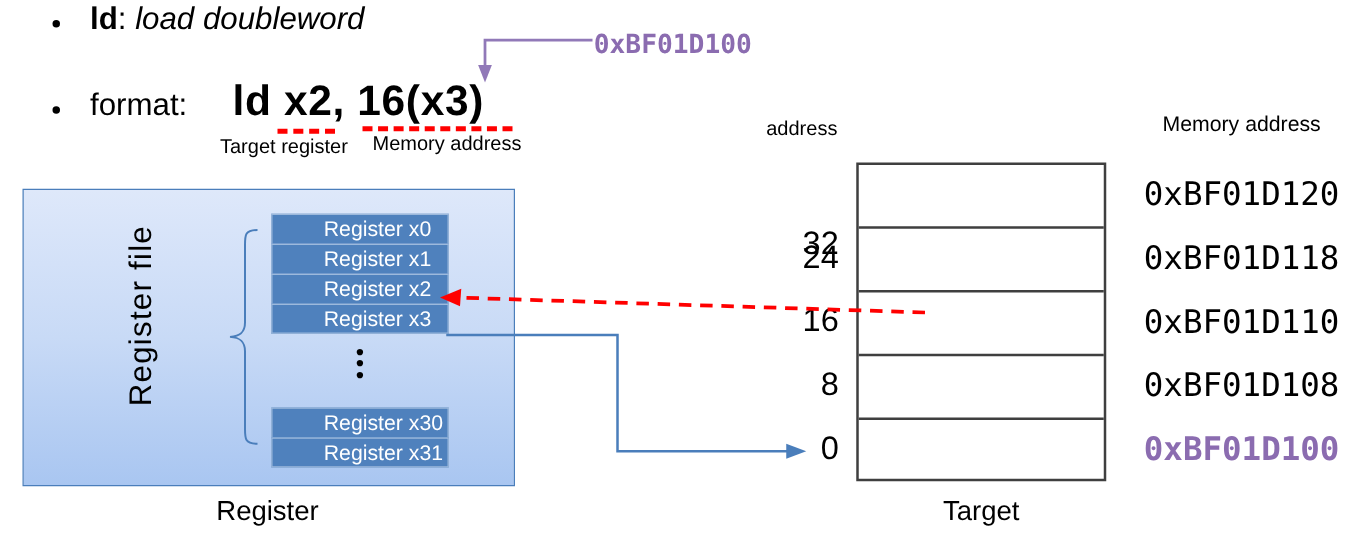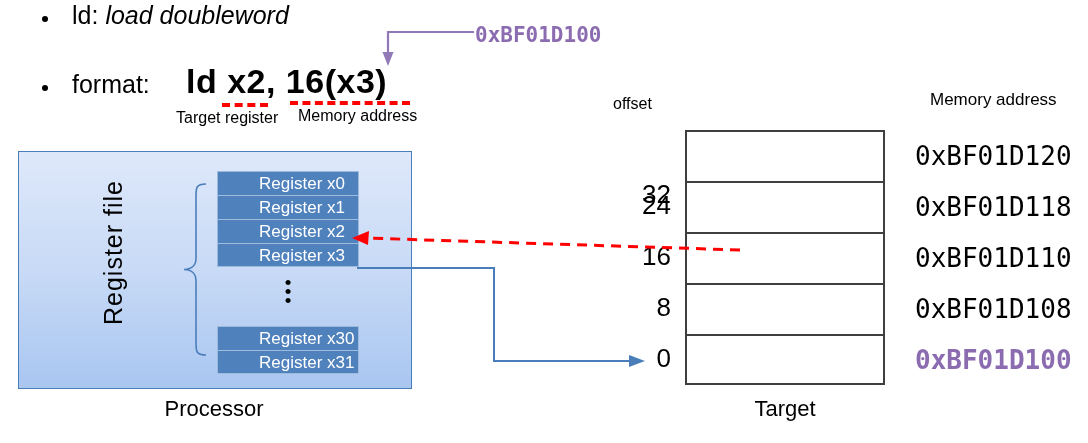--- a/index.html
+++ b/index.html
@@ -29,21 +29,21 @@
   .bullet-1-dot { left: 42px; top: 16px; }
   .bullet-2-dot { left: 42px; top: 85px; }
 
   .bullet-line {
     position: absolute;
     white-space: nowrap;
     font-size: 25px;
     line-height: 1;
   }
   #bullet-1 { left: 72px; top: 3px; }
-  #bullet-1 .mnemonic { font-weight: normal; }
+  #bullet-1 .mnemonic { font-weight: bold; }
   #bullet-1 .desc { font-style: italic; }
 
   #bullet-2 { left: 72px; top: 72px; font-size: 25px; }
   #bullet-2 .fmt-label { font-size: 25px; }
 
   #instruction {
     position: absolute;
     left: 186px; top: 62px;
     font-size: 34px;
     font-weight: bold;
@@ -259,23 +259,23 @@
         <span>•</span>
         <span>•</span>
         <span>•</span>
       </div>
 
     <div class="reg-group" id="reg-group-bot">
         <div class="reg-cell">Register x30</div>
         <div class="reg-cell">Register x31</div>
       </div>
   </div>
-  <div id="processor-caption">Processor</div>
-
-  <div id="memory-header">offset</div>
+  <div id="processor-caption">Register</div>
+
+  <div id="memory-header">address</div>
   <div id="memaddr-header">Memory address</div>
 
   <div id="memory-table">
       <div class="mem-row"></div>
       <div class="mem-row"></div>
       <div class="mem-row"></div>
       <div class="mem-row"></div>
       <div class="mem-row"></div>
     </div>
   <div id="memory-offsets">

